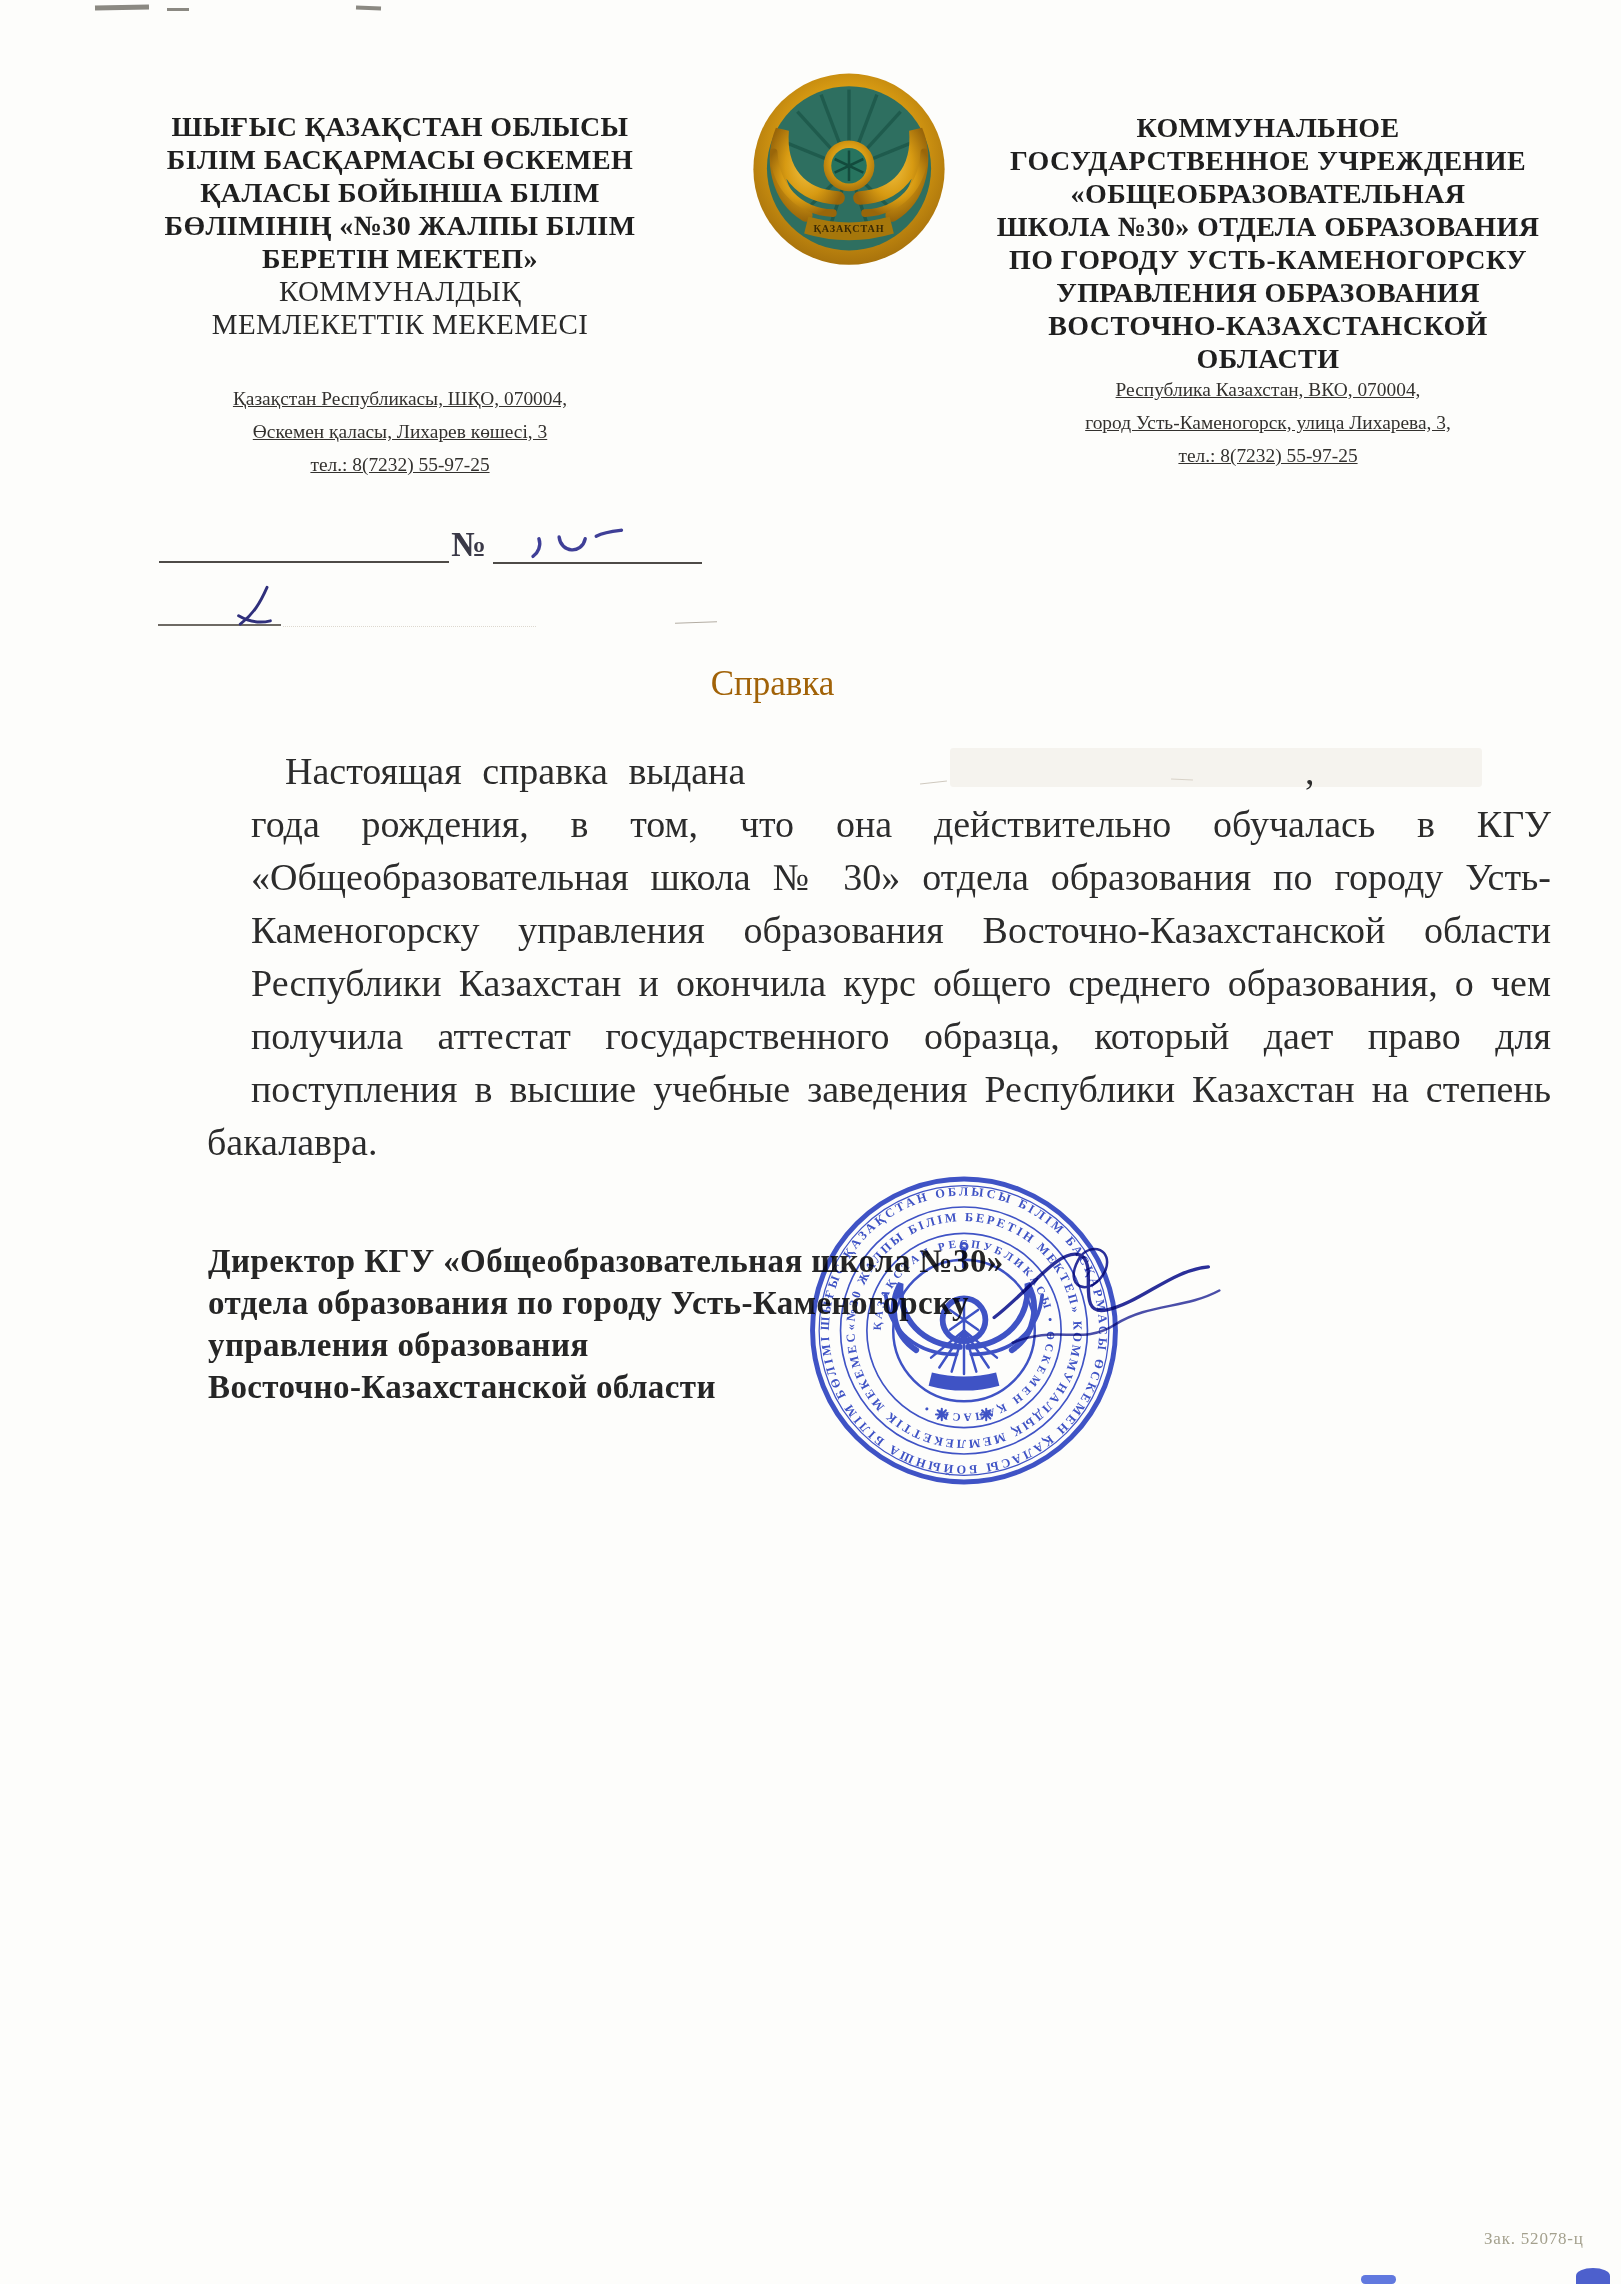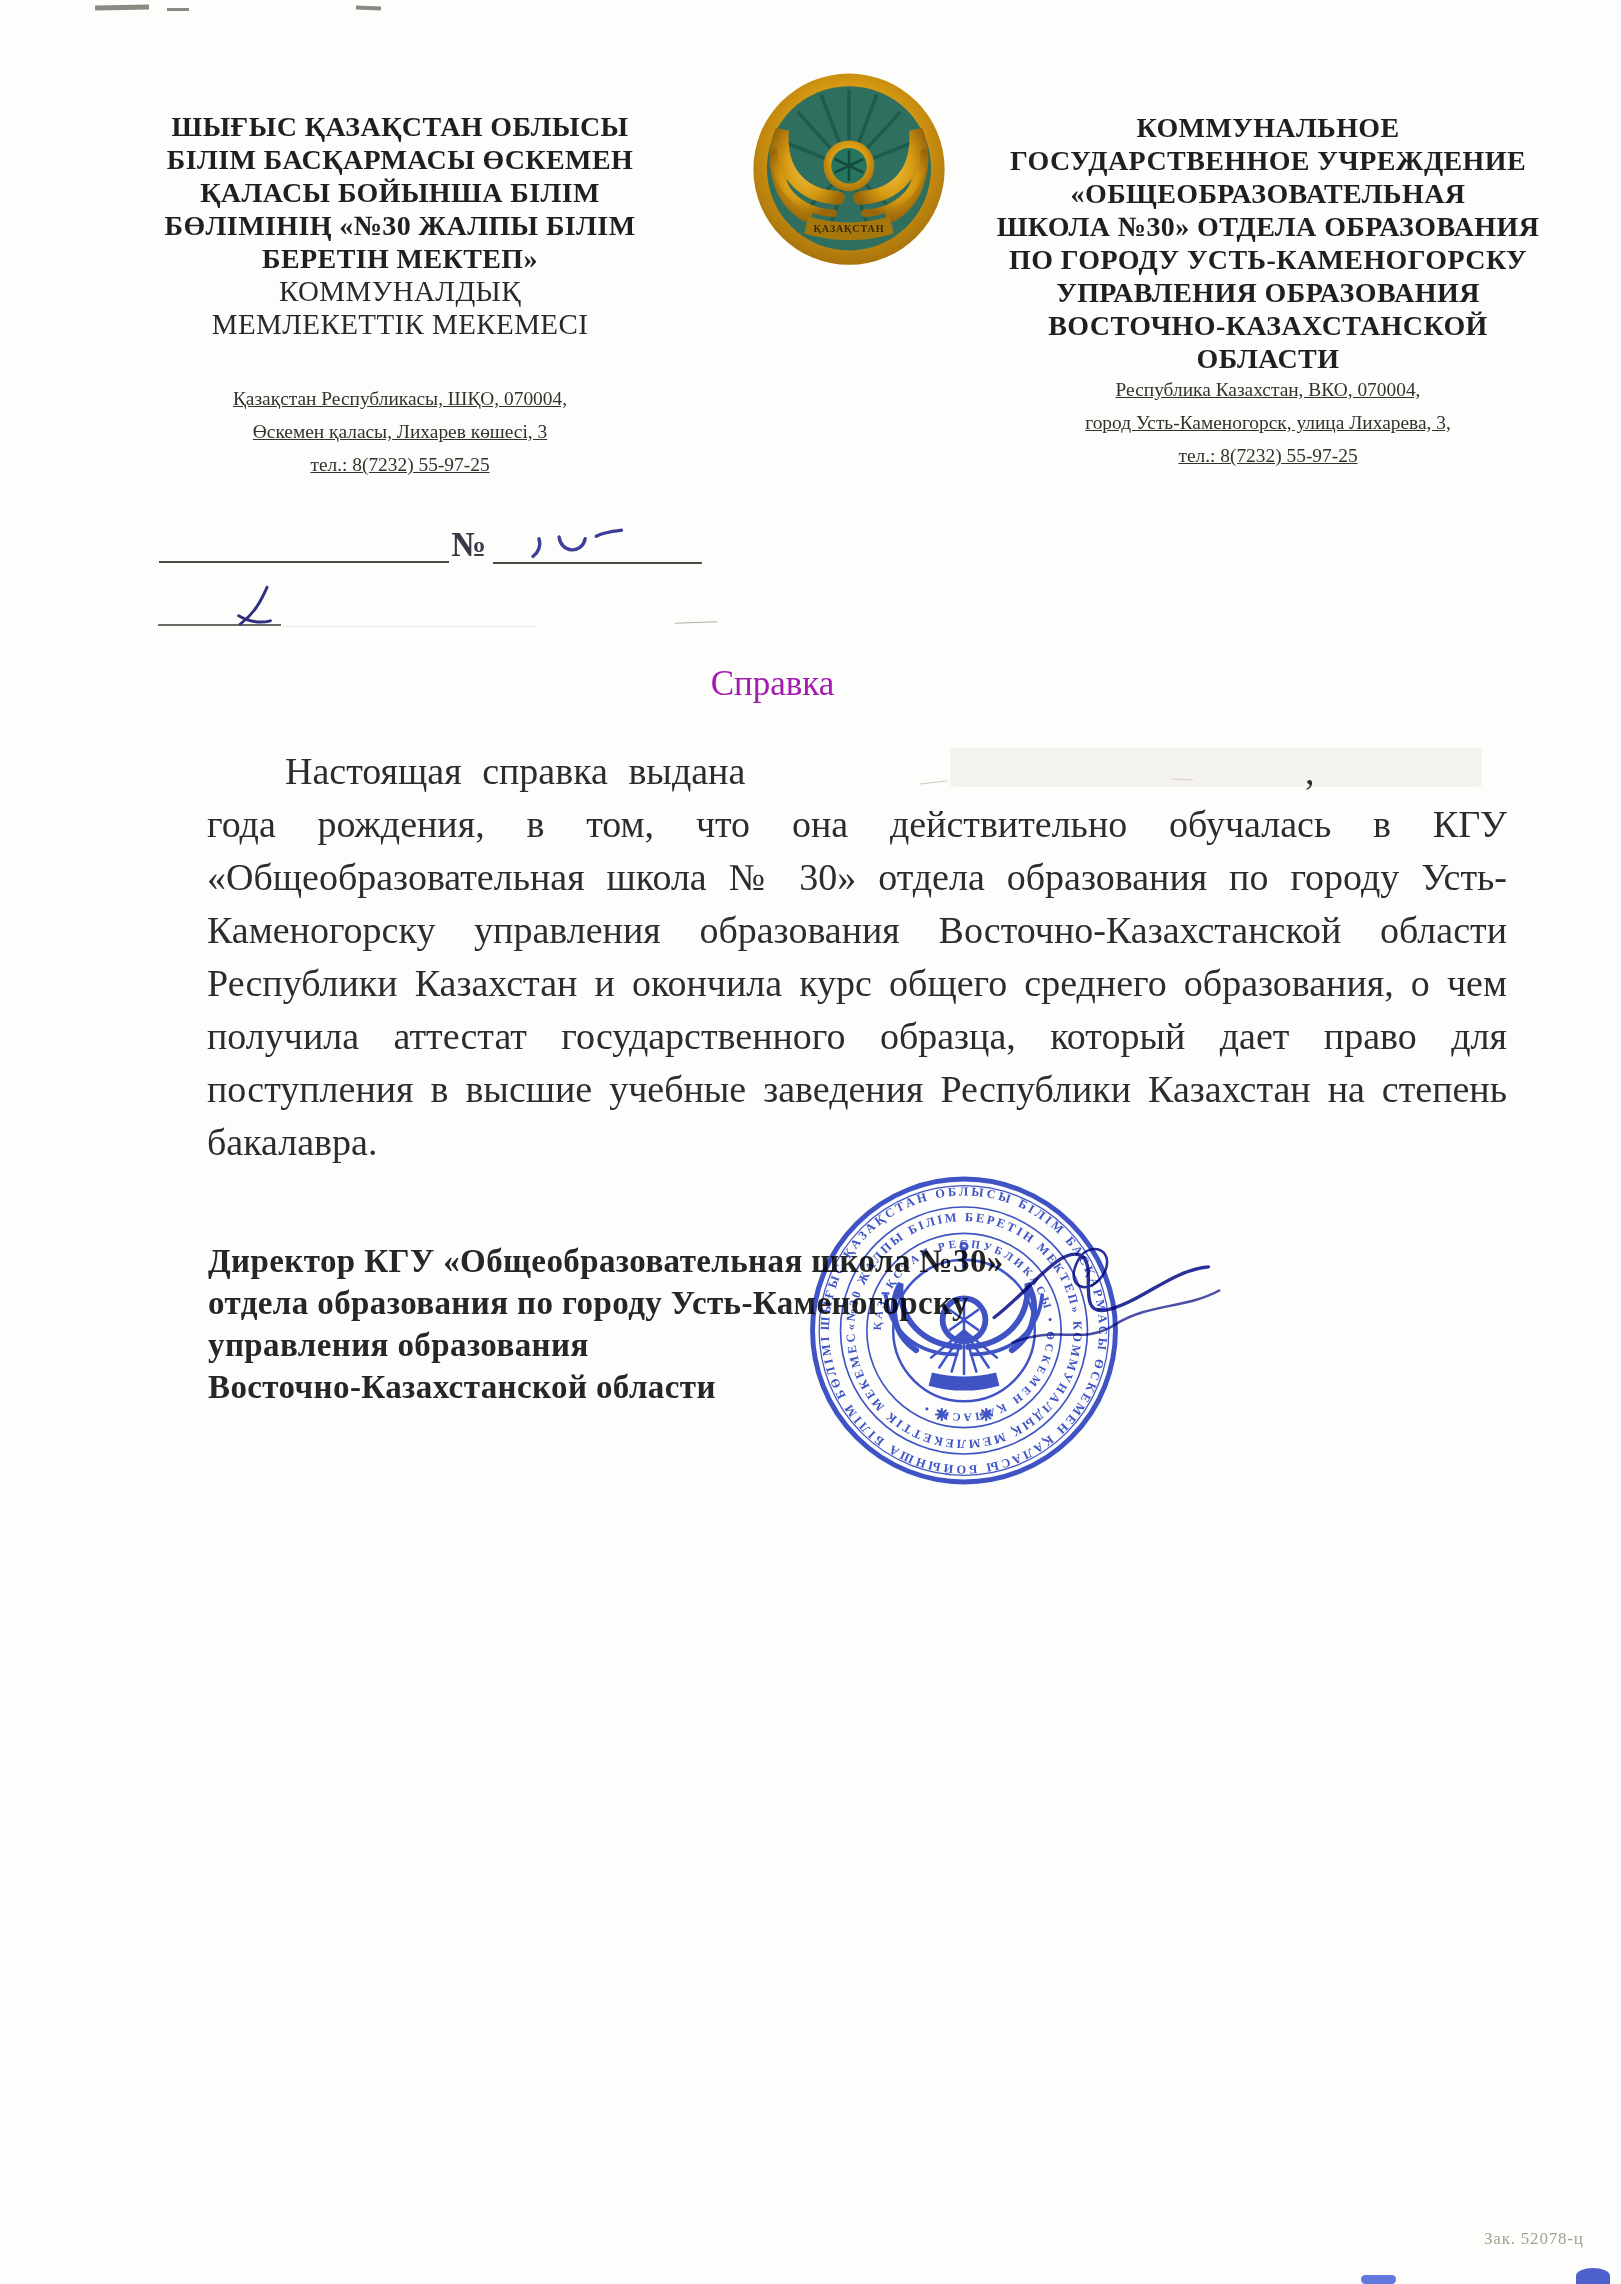--- a/index.html
+++ b/index.html
@@ -28,26 +28,26 @@
   .rule-b { left:493px; top:562px; width:209px; border-top:2.5px solid #4e4b47; }
   .no-sign { position:absolute; left:451px; top:525px; font-size:35px; color:#3a3947;
              font-weight:bold; filter:blur(0.2px); }
   .hand-marks { position:absolute; left:515px; top:505px; width:127px; height:59px; }
   .rule-c  { left:158px; top:624px; width:123px; border-top:2.5px solid #6e6a64; }
   .rule-c2 { left:283px; top:626px; width:253px; border-top:1.7px dotted #ddd8cf; }
   .rule-d  { left:675px; top:622px; width:42px; border-top:1.7px solid #b3ada3; transform:rotate(-2deg); }
   .ink-mark { position:absolute; left:230px; top:584px; width:59px; height:46px; }
   
   .doc-title { position:absolute; left:0; top:664px; width:1545px; text-align:center;
-               font-size:35px; color:#a21caf; filter:blur(0.2px); }
+               font-size:35px; color:#a16207; filter:blur(0.2px); }
   
   .body-text { position:absolute; left:207px; top:745px; width:1300px;
                font-size:38px; line-height:53px; color:#2c2c2c; filter:blur(0.2px); }
   .body-line { width:1300px; height:53px; white-space:nowrap; }
-  .body-line.just { white-space:normal; text-align:justify; text-align-last:justify; }
+  .body-line.just { white-space:normal; text-align:justify; text-align-last:justify;margin-left:44px; }
   .first-line { position:relative; height:53px; }
   .first-line .lead { position:absolute; left:78px; top:0; word-spacing:11px; }
   .first-line .trail-comma { position:absolute; left:1098px; top:0; }
   .blank-shade { position:absolute; left:743px; top:3.4px; width:532px; height:39px;
                  background:#f5f3ee; border-radius:3.4px; }
   .pencil-1 { position:absolute; left:713px; top:37px; width:27px;
               border-top:1.7px solid #cfc9bf; transform:rotate(-6deg); }
   .pencil-2 { position:absolute; left:964px; top:34px; width:22px;
               border-top:1.7px solid #d8d2c8; transform:rotate(3deg); }
   

